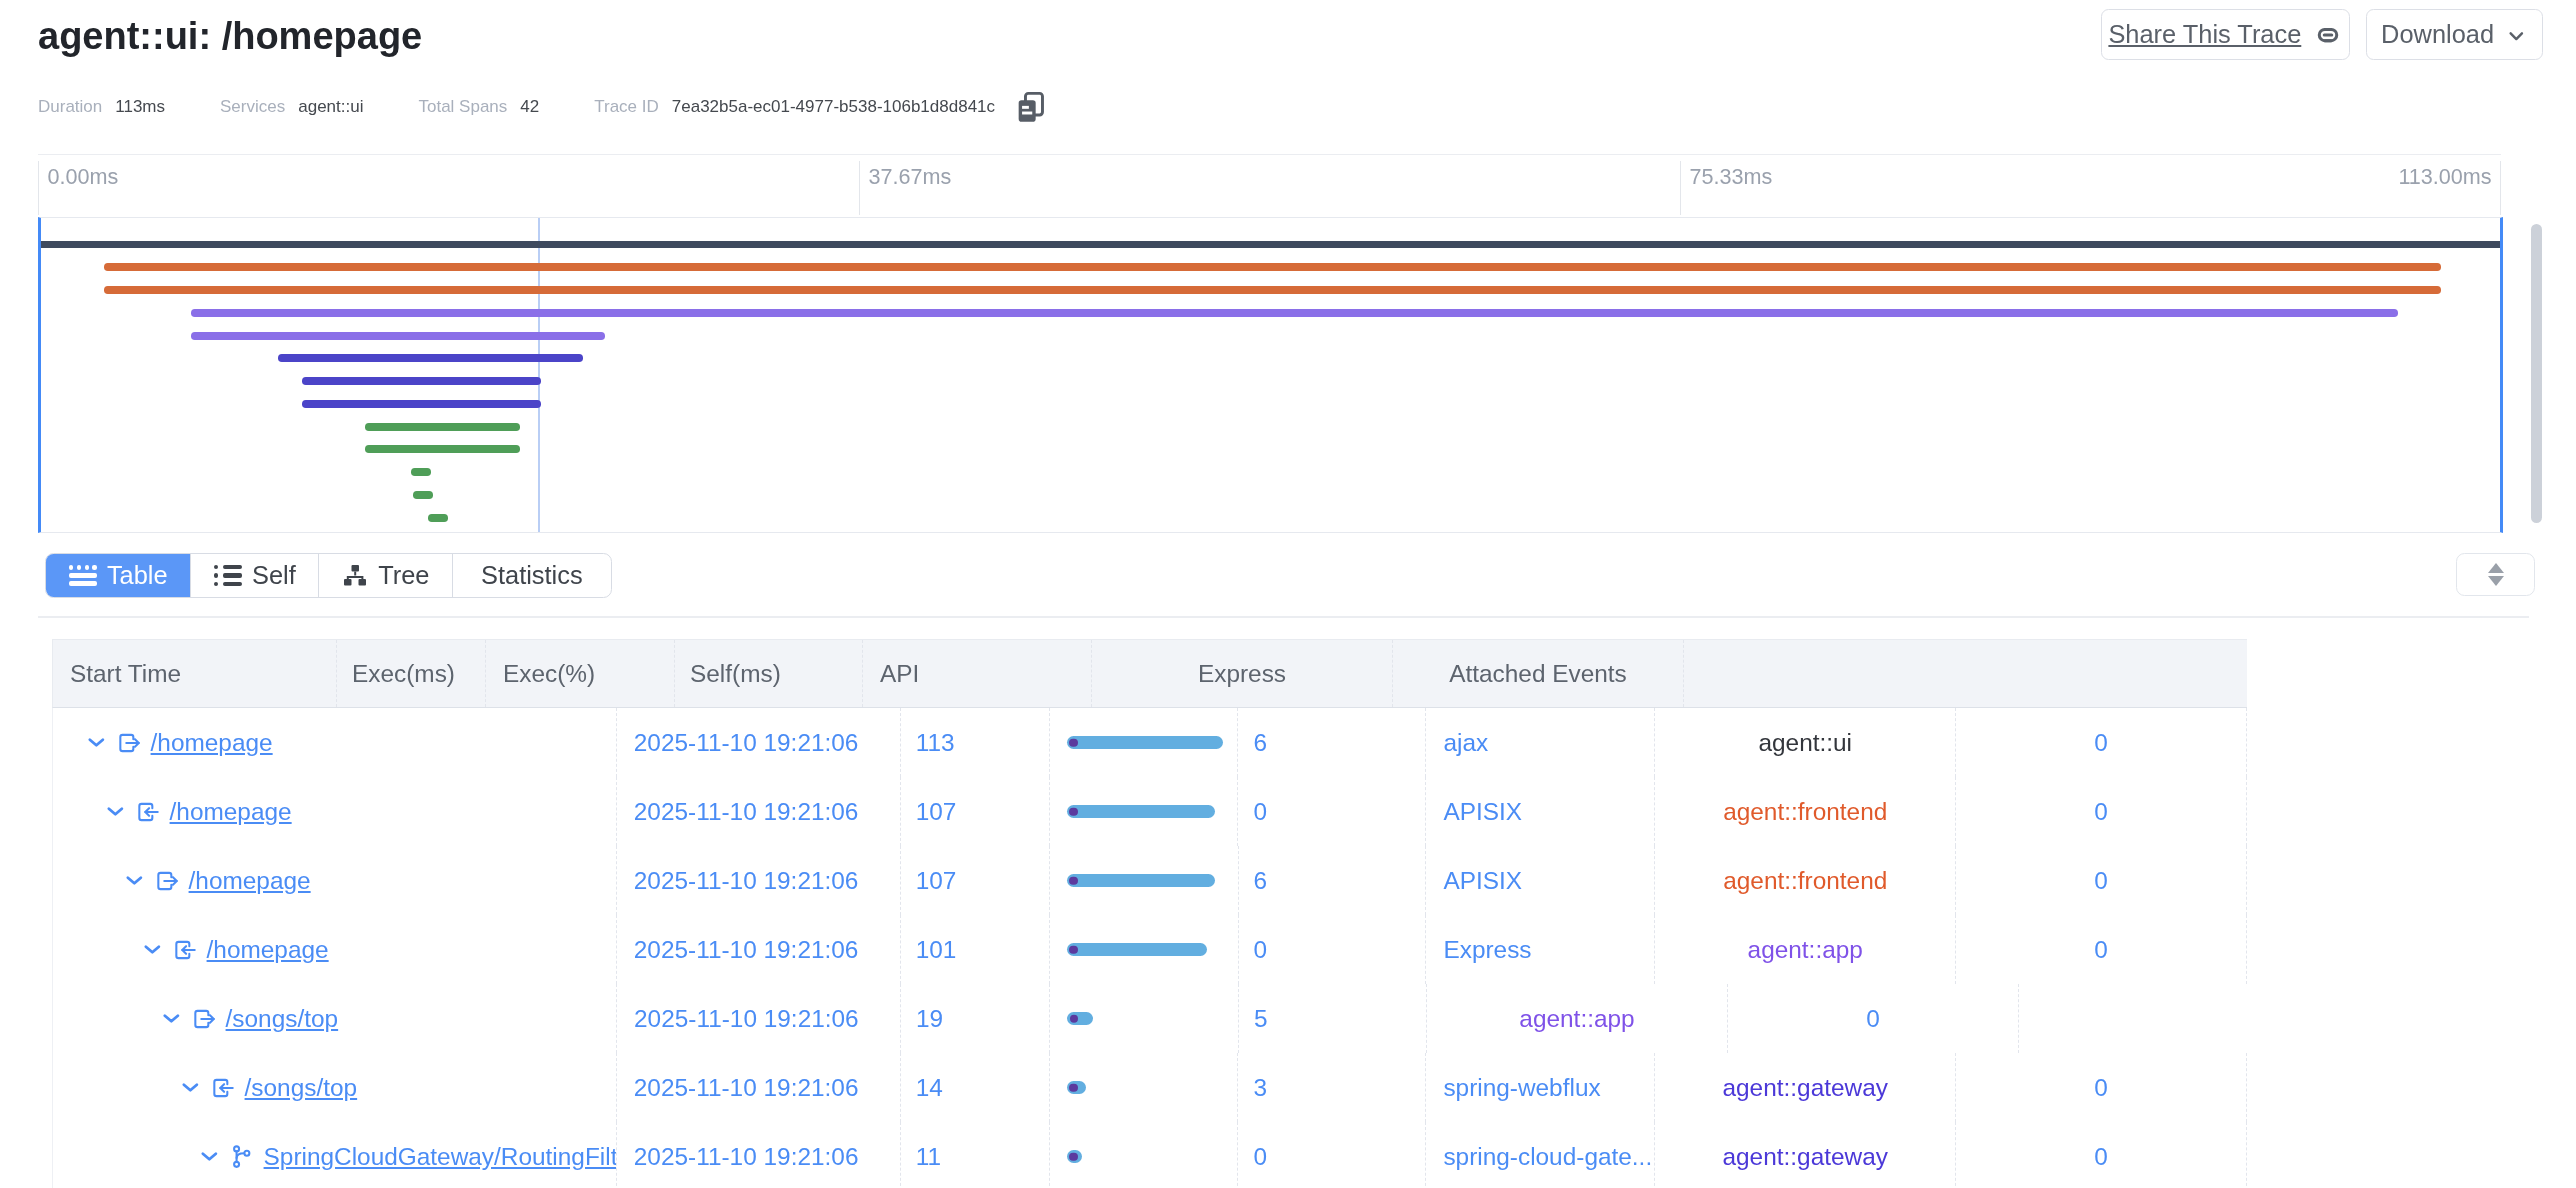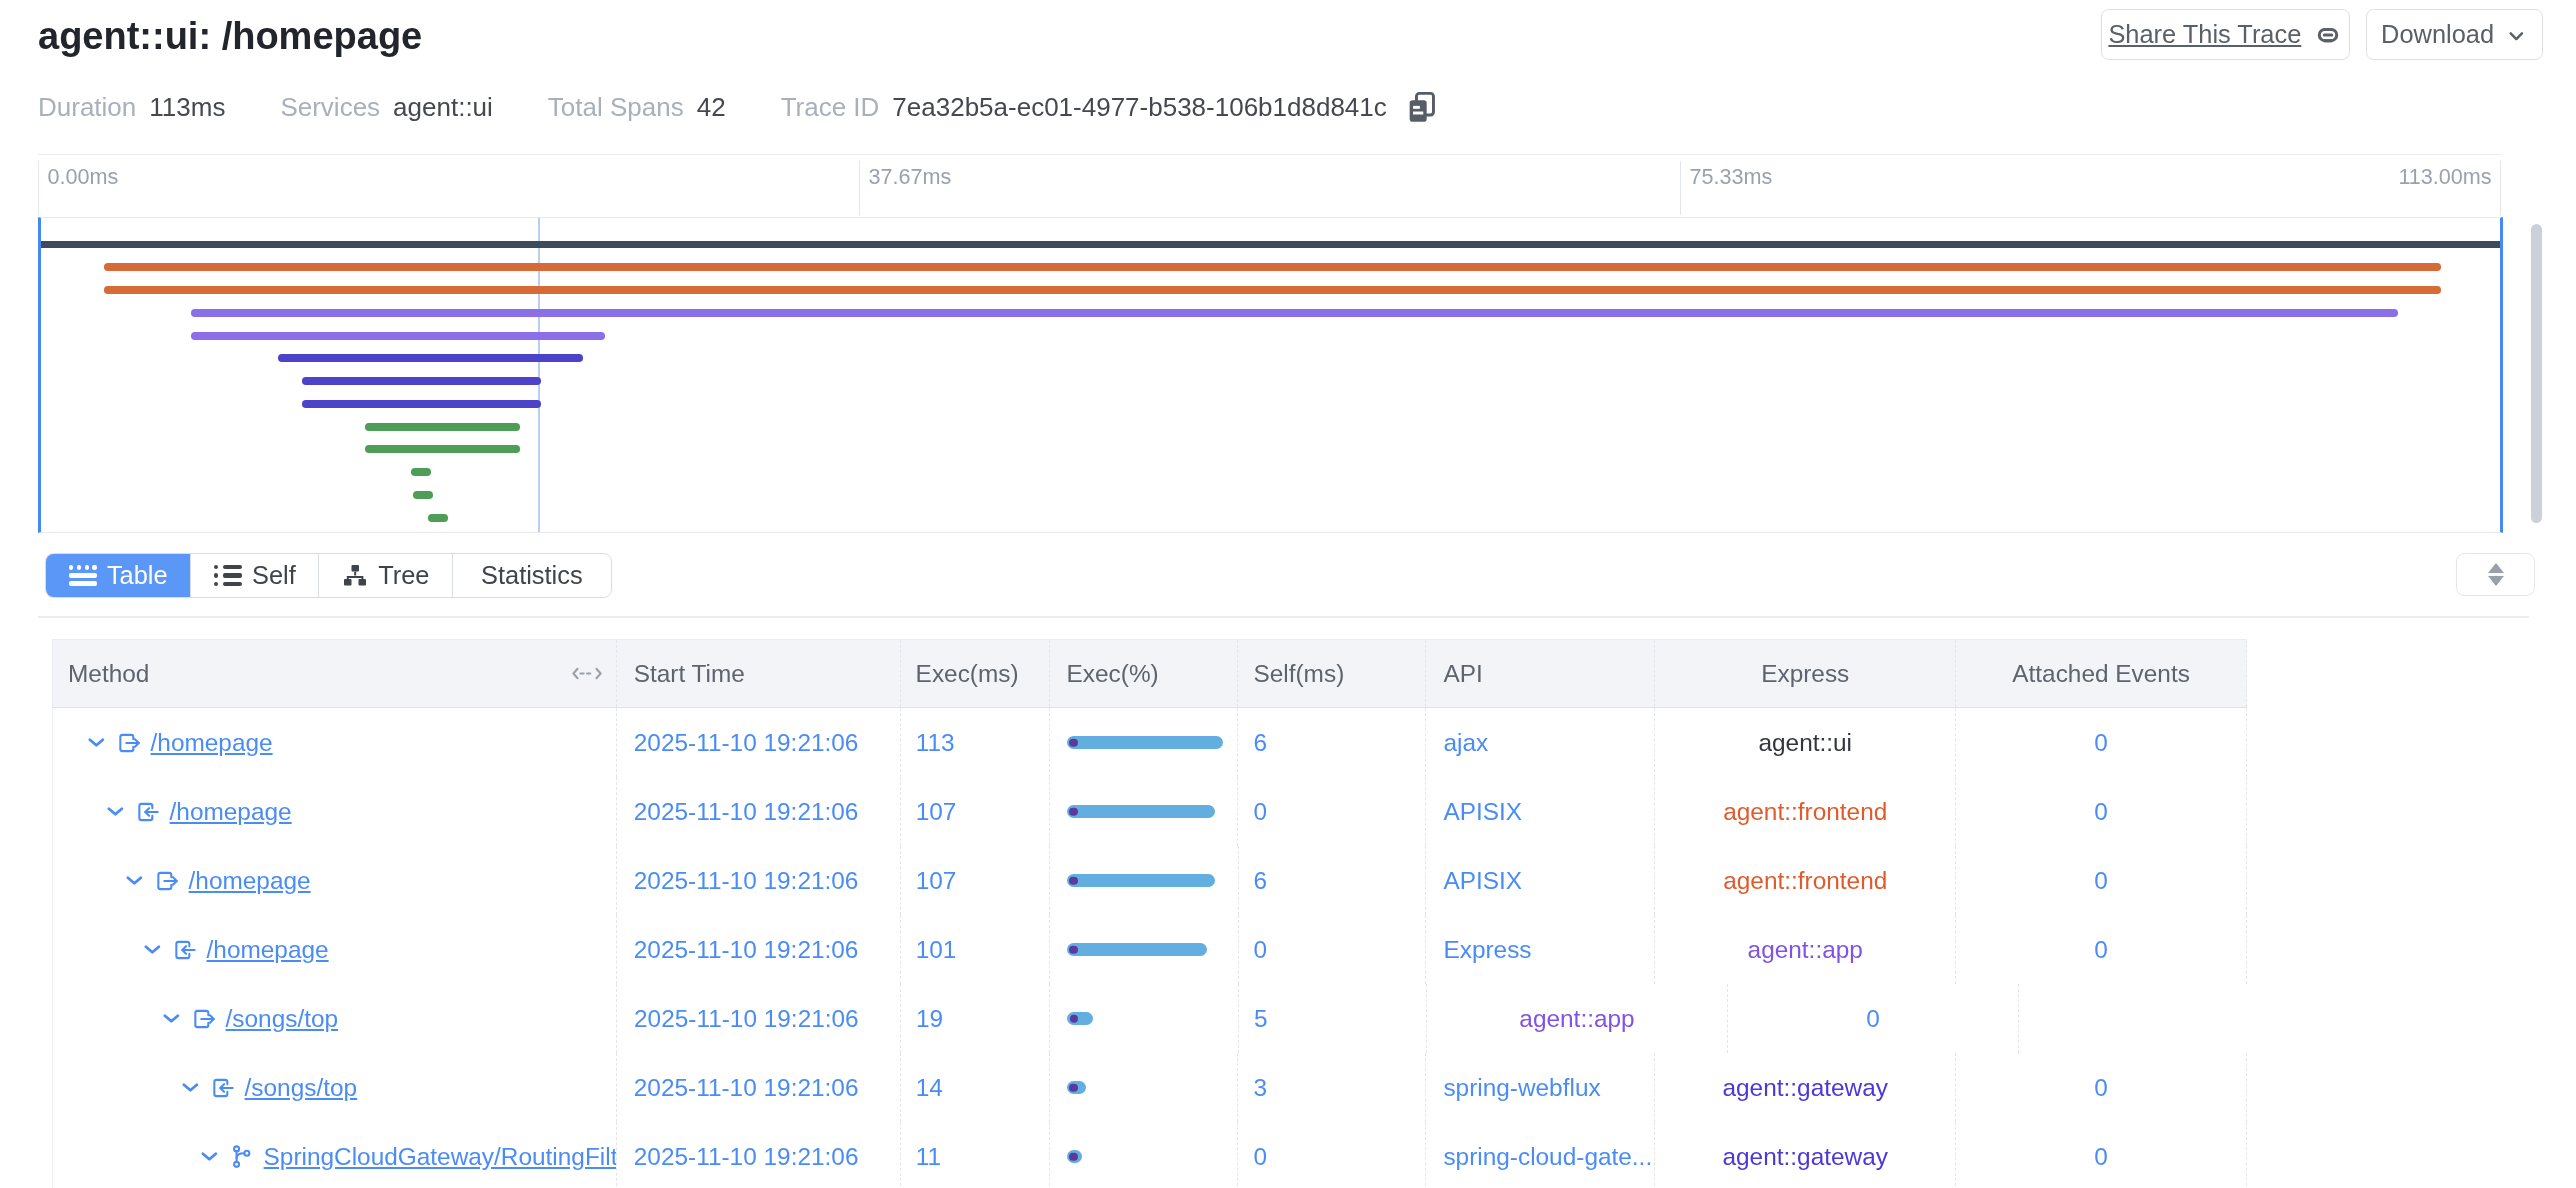--- a/index.html
+++ b/index.html
@@ -6,21 +6,21 @@
   #app{position:relative;width:2576px;height:1188px;background:#fff;overflow:hidden;
        font-family:"Liberation Sans",sans-serif;color:#33363c;}
 
   
   .page-title{position:absolute;left:38px;top:15px;font-size:38px;font-weight:700;color:#22252b;}
   .hdr-btn{position:absolute;top:9.4px;height:51px;display:flex;align-items:center;justify-content:center;
            gap:11.3px;border:1.9px solid #dcdfe6;border-radius:7.5px;background:#fff;
            font-size:25.4px;color:#5a6069;box-sizing:border-box;cursor:pointer;}
   #share-btn{left:2101px;width:249px;text-decoration:underline;}
   #download-btn{left:2366px;width:177px;}
-  .meta-row{position:absolute;left:38px;top:90px;display:flex;gap:55px;font-size:26px;align-items:center;}
+  .meta-row{position:absolute;left:38px;top:90px;display:flex;gap:55px;font-size:17px;align-items:center;}
   .meta-item{display:flex;gap:13px;align-items:center;white-space:nowrap;}
   .meta-label{color:#a9b0bc;}
   .meta-value{color:#45494f;}
   .copy-ic{margin-left:5.6px;cursor:pointer;display:inline-flex;}
 
   
   #ruler{position:absolute;left:38px;width:2463px;top:154px;height:60px;border-top:1.9px solid #ebedf1;}
   .tick{position:absolute;top:5.6px;bottom:0;width:0.9px;background:#e3e6eb;}
   .ruler-label{position:absolute;top:9.4px;font-size:21.6px;color:#9aa1ad;white-space:nowrap;}
 
@@ -211,32 +211,20 @@
 
   <div id="sort-btn">
     <span class="tri-up"></span>
     <span class="tri-dn"></span>
   </div>
 
   <div id="sep-line"></div>
 
   <div id="grid">
     <div class="g-header" id="grid-header">
-        <div class="cell c-method" style="width: 564px;">
-          <div class="mh-inner">
-            <span>Method</span>
-            <span style="display: inline-flex;">
-              <svg width="32" height="17" viewBox="0 0 34 18" fill="none" stroke="#9aa0a9" stroke-width="2.2" stroke-linecap="round" stroke-linejoin="round">
-                <path d="M7 4 L2.5 9 L7 14"></path>
-                <path d="M27 4 L31.5 9 L27 14"></path>
-                <path d="M10 9 h14" stroke-dasharray="3.5 3.5"></path>
-              </svg>
-            </span>
-          </div>
-        </div>
         <div class="cell c-start" style="width: 284px;">Start Time</div>
         <div class="cell c-exec" style="width: 149px;">Exec(ms)</div>
         <div class="cell c-pct" style="width: 189px;">Exec(%)</div>
         <div class="cell c-self" style="width: 188px;">Self(ms)</div>
         <div class="cell c-api" style="width: 229px;">API</div>
         <div class="cell c-service center" style="width: 301px;">Express</div>
         <div class="cell c-attached center" style="width: 291px;">Attached Events</div>
       </div>
     <div id="grid-body">
         <div class="g-row">

